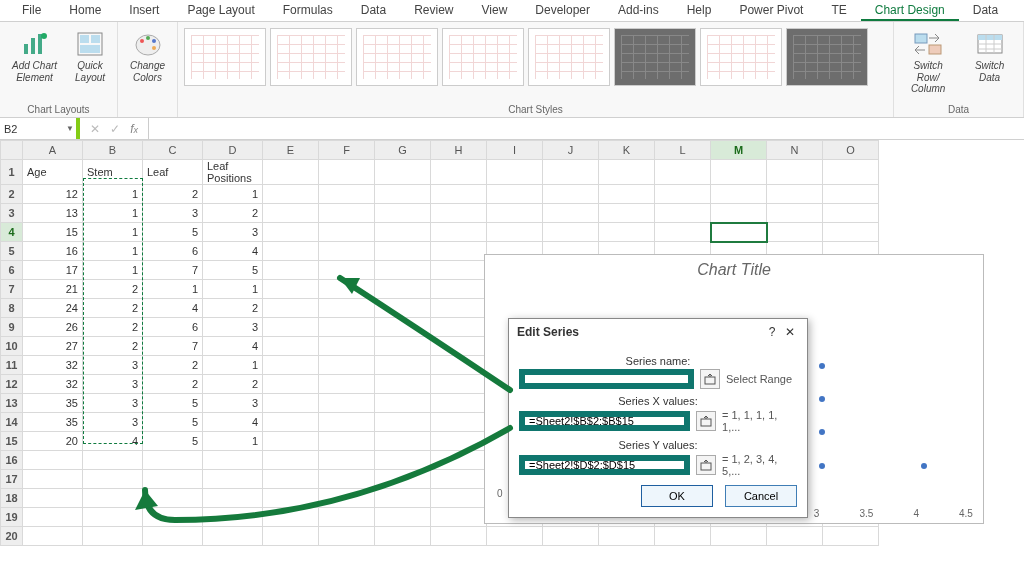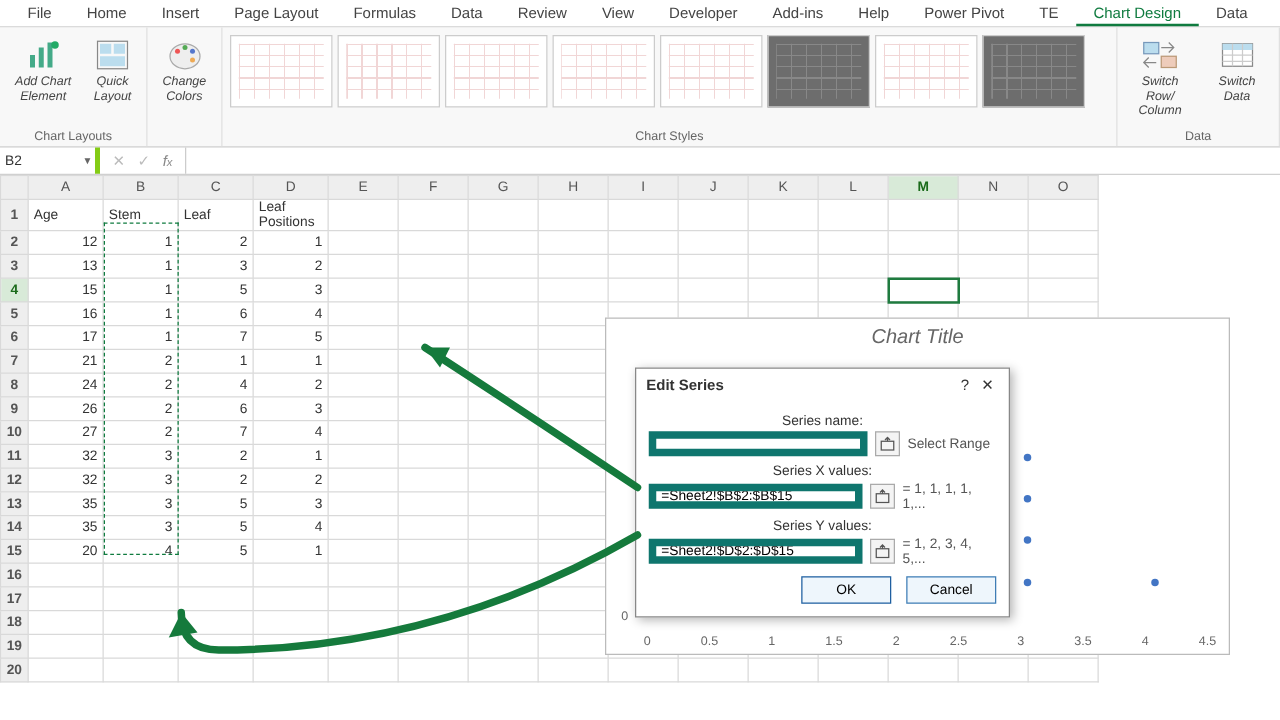--- a/index.html
+++ b/index.html
@@ -50,21 +50,21 @@
 
 
 .chart-box { position: absolute; background: #fff; border: 1px solid #bbb; }
 .chart-title { text-align: center; font-size: 16px; color: #666; padding: 6px 0 2px; font-style: italic; }
 .chart-plot { position: absolute; left: 30px; right: 10px; top: 30px; bottom: 24px; }
 .chart-xaxis { position: absolute; left: 30px; right: 10px; bottom: 4px; display: flex; justify-content: space-between; font-size: 10px; color: #666; }
 .chart-yzero { position: absolute; bottom: 24px; left: 12px; font-size: 10px; color:#666; }
 .pt { position: absolute; width: 6px; height: 6px; border-radius: 50%; background: #4275c4; transform: translate(-50%, 50%); }
 
 
-.dlg { position: absolute; background: #fff; border: 1px solid #888; box-shadow: 2px 2px 8px rgba(0,0,0,0.3); font-size: 11px; }
+.dlg { position: absolute; background: #fff; border: 1px solid #888; box-shadow: 2px 2px 8px rgba(0,0,0,0.3); font-size: 11px; margin-top: 24px; }
 .dlg-title { display: flex; align-items: center; padding: 6px 8px; font-weight: bold; font-size: 12px; }
 .dlg-title .sp { flex: 1; }
 .dlg-title .q, .dlg-title .x { width: 18px; text-align: center; cursor: pointer; color: #333; font-weight: normal; }
 .dlg-body { padding: 4px 10px 10px; }
 .dlg-label { margin: 6px 0 2px; text-align: center; }
 .dlg-row { display: flex; align-items: center; gap: 6px; }
 .dlg-input { border: 6px solid #0f766e; height: 20px; padding: 0 4px; font-size: 11px; width: 175px; }
 .range-btn { width: 20px; height: 20px; border: 1px solid #aaa; background: #f4f4f4; display:flex; align-items:center; justify-content:center; cursor:pointer; }
 .preview { color: #555; font-size: 11px; }
 .dlg-btns { display: flex; justify-content: flex-end; gap: 12px; padding-top: 8px; }

